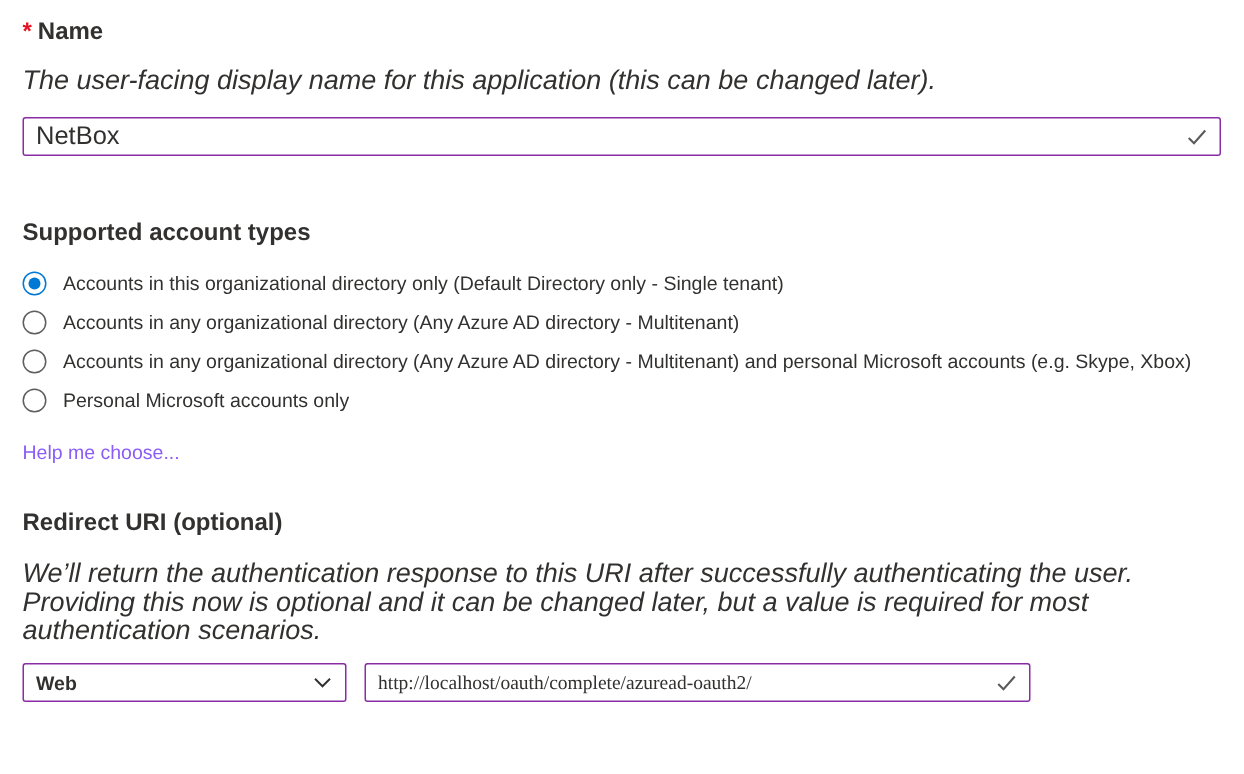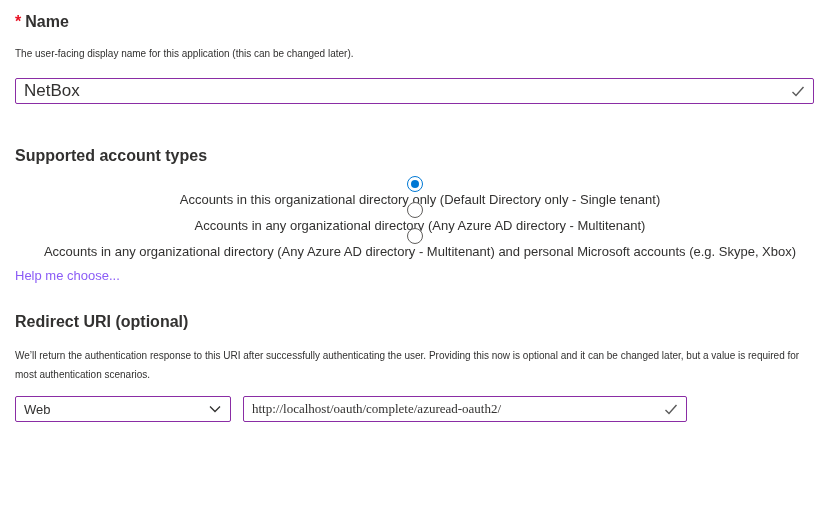--- a/index.html
+++ b/index.html
@@ -10,21 +10,21 @@
     color:#323130;
     overflow:hidden;
   }
   .page{padding:12px 15px 0 15px;box-sizing:border-box;}
 
   .section-title{
     font-size:16px;line-height:20px;font-weight:700;color:#323130;margin:0;
   }
   .required{color:#e81123;margin-right:4px;}
   .desc{
-    font-size:10px;line-height:19px;color:#323130;margin:12px 0 0 0;max-width:802px;
+    font-size:18px;line-height:19px;color:#323130;margin:12px 0 0 0;max-width:802px;font-style:italic;
   }
 
   .input-wrap{position:relative;margin-top:15px;}
   .text-input{
     box-sizing:border-box;
     width:799px;height:26px;
     border:1.5px solid #8a2da5;border-radius:2px;
     padding:0 30px 0 8px;
     font-family:"Liberation Sans","DejaVu Sans",sans-serif;
     font-size:17px;color:#323130;outline:none;background:#fff;
@@ -32,21 +32,21 @@
   .validation-icon{
     position:absolute;right:9px;top:50%;transform:translateY(-50%);
     width:14px;height:14px;pointer-events:none;
   }
 
   .section{margin-top:42px;}
   .question{font-size:13px;line-height:16px;margin:20px 0 0 0;}
 
   .radio-group{margin-top:10px;}
   .radio-row{
-    display:flex;align-items:center;height:26px;cursor:pointer;flex-direction:column;
+    display:flex;align-items:center;height:26px;cursor:pointer;
   }
   .radio-row input[type=radio]{
     appearance:none;-webkit-appearance:none;
     width:16px;height:16px;margin:0;flex:0 0 16px;
     border:1px solid #605e5c;border-radius:50%;background:#fff;cursor:pointer;
     box-sizing:border-box;
   }
   .radio-row input[type=radio]:checked{border:1px solid #0078d4;}
   .radio-row input[type=radio]:checked::after{
     content:"";display:block;width:8px;height:8px;border-radius:50%;
@@ -60,21 +60,21 @@
   }
 
   .redirect-section{margin-top:28px;}
   .uri-row{display:flex;margin-top:12px;gap:12px;}
   .combo{
     position:relative;box-sizing:border-box;
     width:216px;height:26px;
     border:1.5px solid #8a2da5;border-radius:2px;background:#fff;
     display:flex;align-items:center;cursor:pointer;
   }
-  .combo-text{font-size:13px;color:#323130;padding-left:8px;}
+  .combo-text{font-size:13px;color:#323130;padding-left:8px;font-weight:bold;}
   .chevron-icon{
     position:absolute;right:9px;top:50%;transform:translateY(-50%);
     width:12px;height:8px;pointer-events:none;
   }
   .uri-input-wrap{position:relative;margin-top:0;}
   .uri-input{
     box-sizing:border-box;
     width:444px;height:26px;
     border:1.5px solid #8a2da5;border-radius:2px;
     padding:0 28px 0 8px;
@@ -107,20 +107,24 @@
         <span class="radio-label">Accounts in this organizational directory only (Default Directory only - Single tenant)</span>
       </label>
       <label class="radio-row">
         <input type="radio" name="acct" style="">
         <span class="radio-label">Accounts in any organizational directory (Any Azure AD directory - Multitenant)</span>
       </label>
       <label class="radio-row">
         <input type="radio" name="acct" style="">
         <span class="radio-label">Accounts in any organizational directory (Any Azure AD directory - Multitenant) and personal Microsoft accounts (e.g. Skype, Xbox)</span>
       </label>
+      <label class="radio-row">
+        <input type="radio" name="acct" style="">
+        <span class="radio-label">Personal Microsoft accounts only</span>
+      </label>
     </div>
 
     <a class="help-link" href="#">Help me choose...</a>
   </div>
 
   <div class="redirect-section">
     <h2 class="section-title">Redirect URI (optional)</h2>
     <p class="desc" style="margin-top:14px;">We’ll return the authentication response to this URI after successfully authenticating the user. Providing this now is optional and it can be changed later, but a value is required for most authentication scenarios.</p>
 
     <div class="uri-row">

